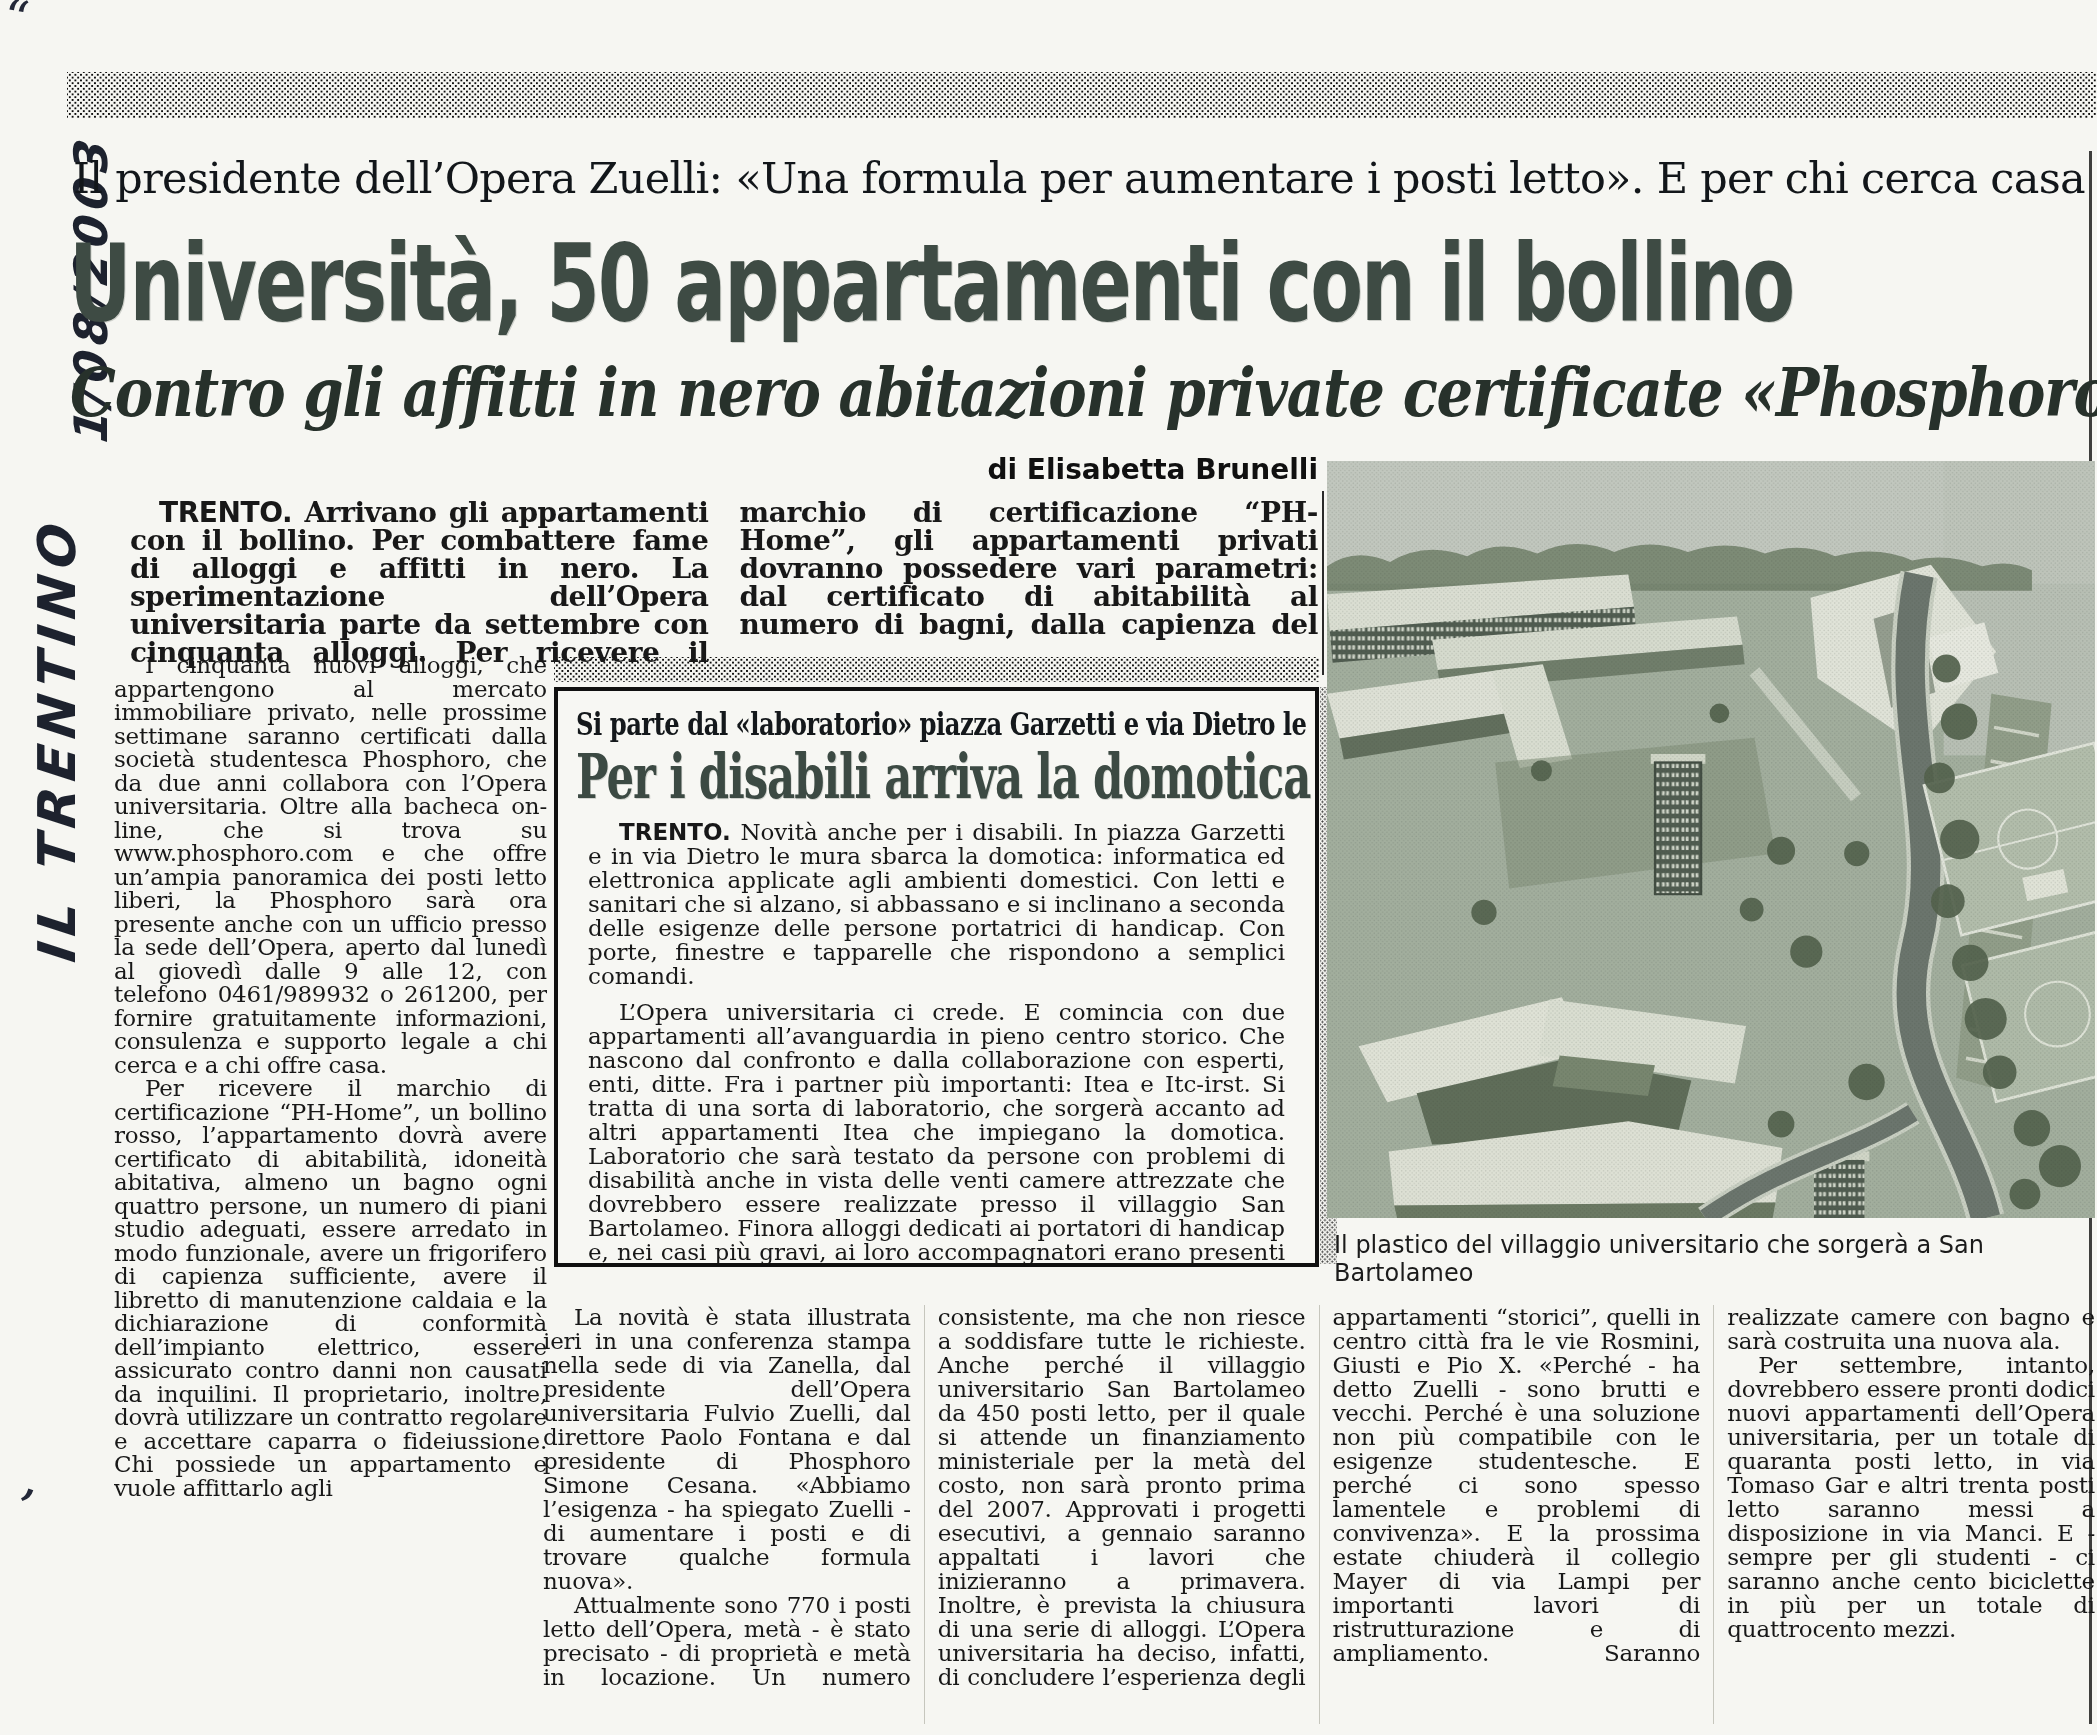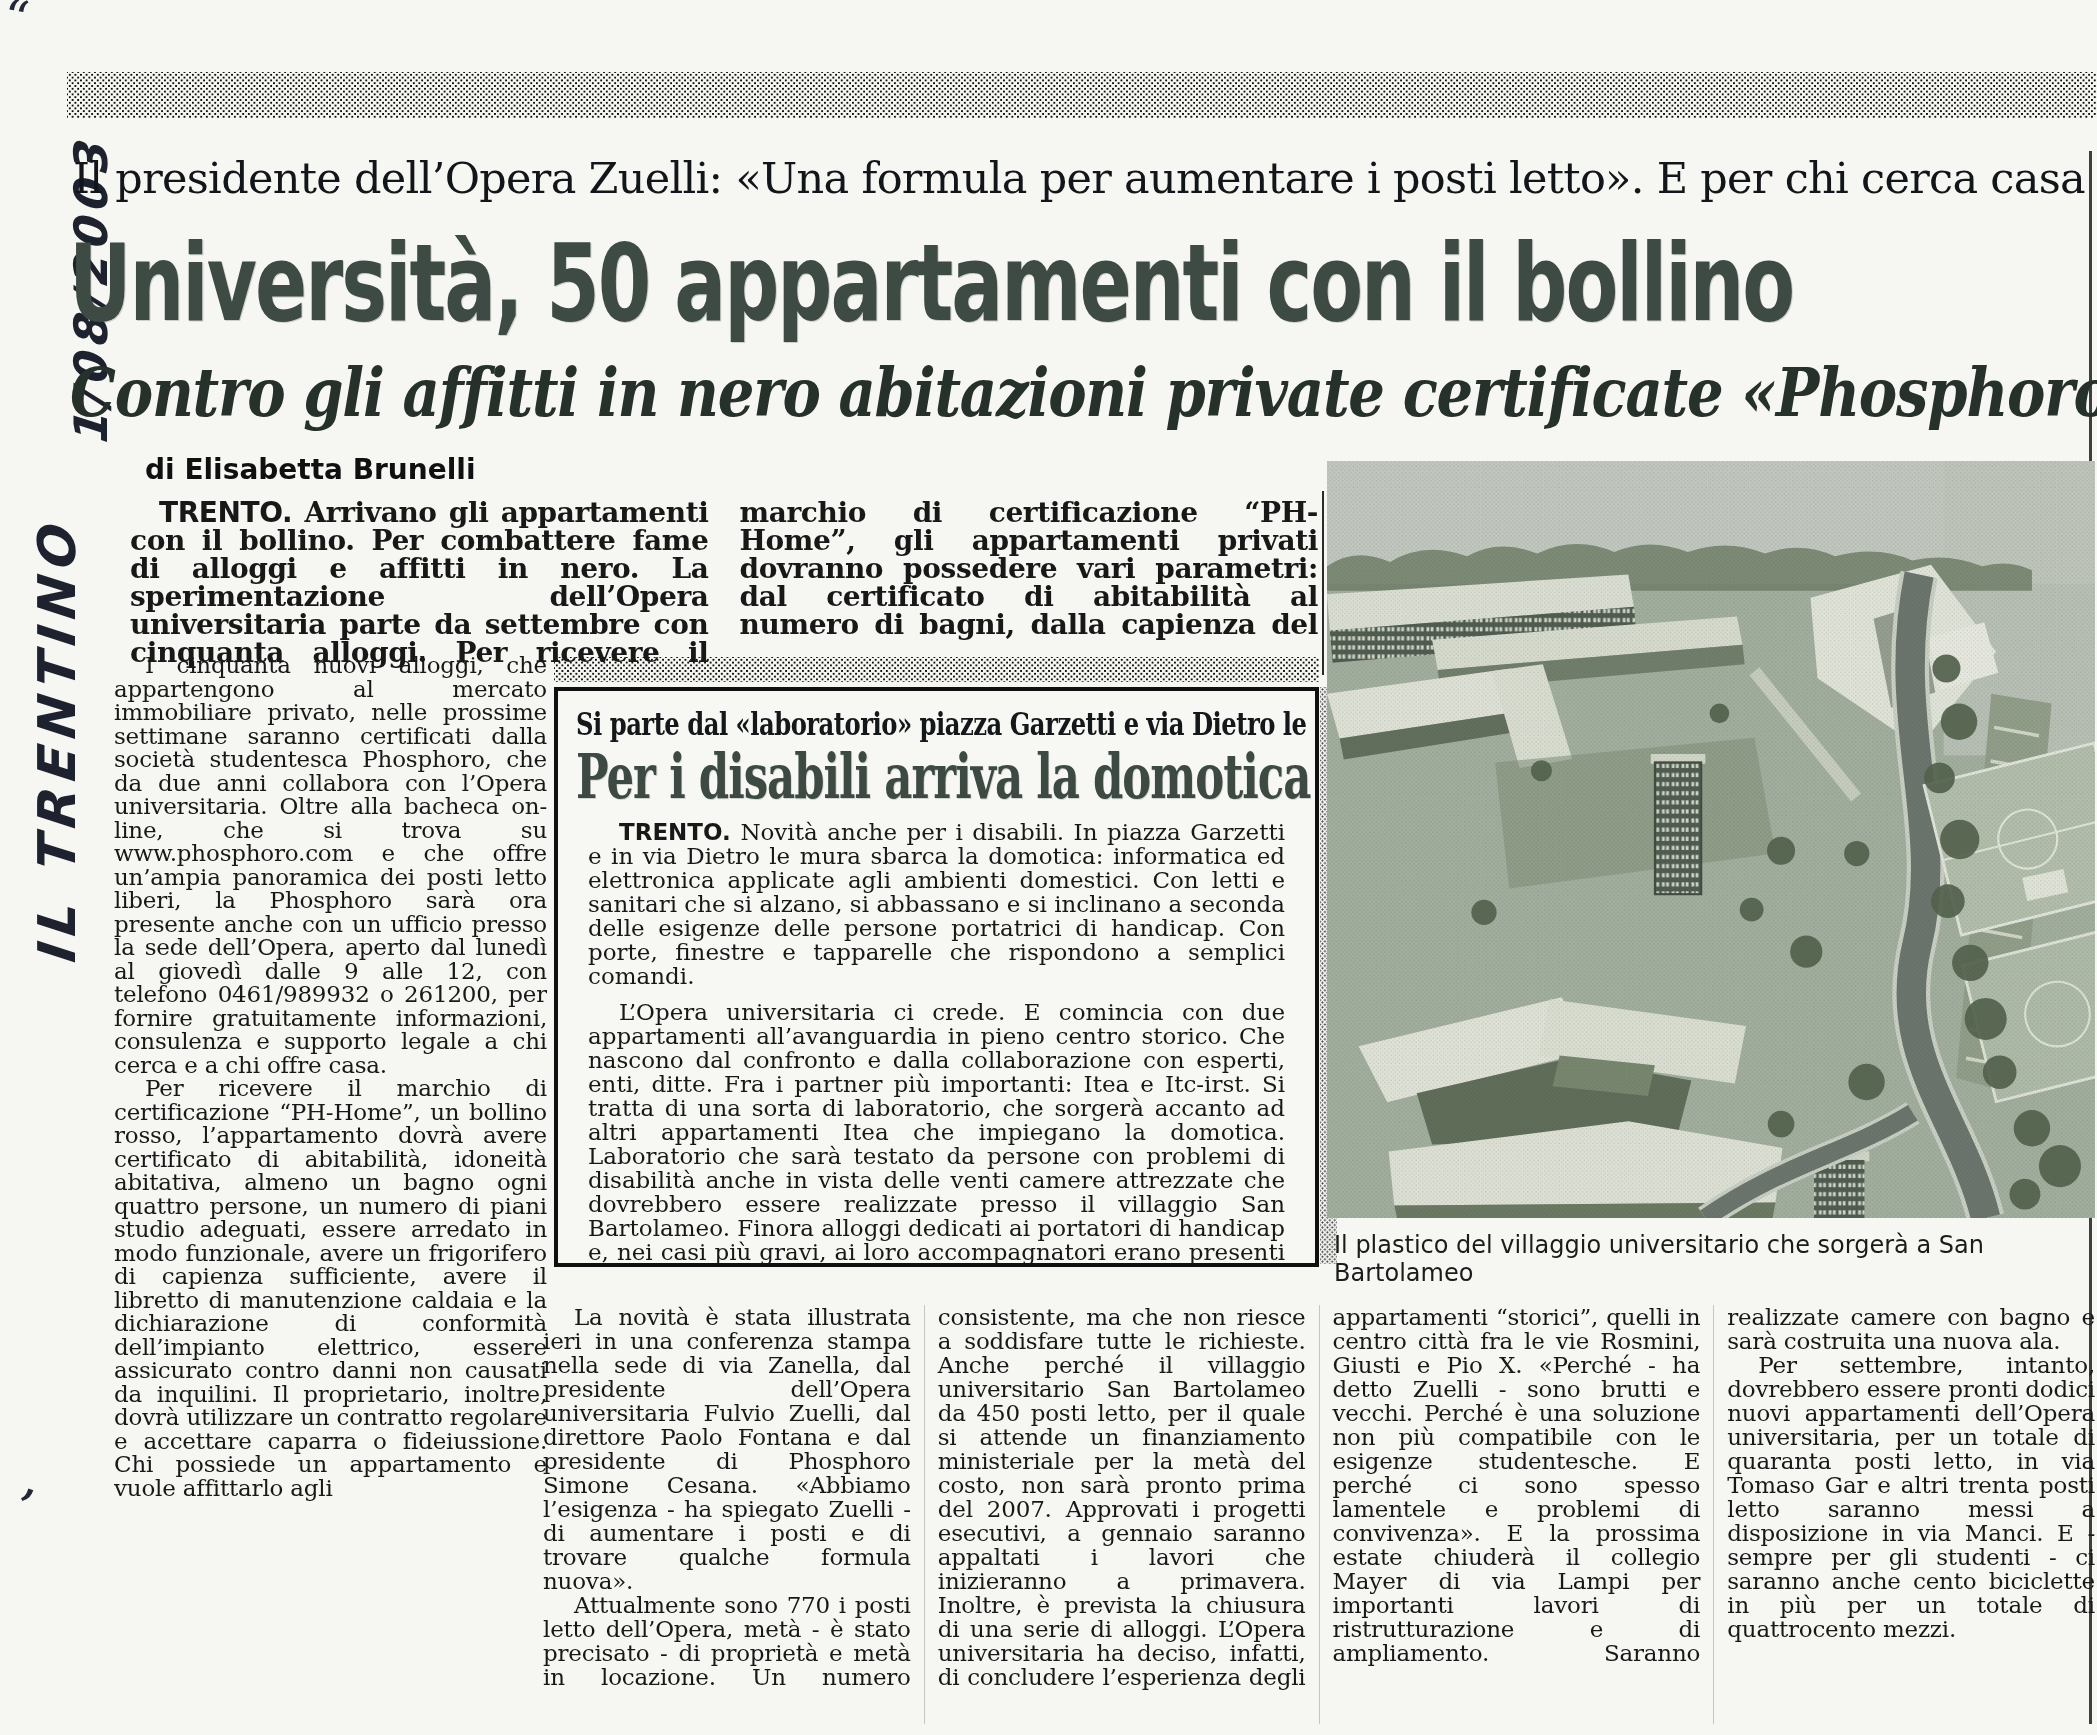--- a/index.html
+++ b/index.html
@@ -37,21 +37,21 @@
 
   .kicker{position:absolute;left:73px;top:153px;width:2018px;font-size:43px;line-height:1.2;
       letter-spacing:-0.7px;white-space:nowrap;color:#12161a;}
   .headline{position:absolute;left:69px;top:230px;margin:0;white-space:nowrap;
       font-family:"DejaVu Sans","Liberation Sans",sans-serif;font-weight:bold;
       font-size:107px;line-height:1;letter-spacing:-2.8px;color:#3e4b44;
       transform:scaleX(.72);transform-origin:0 0;text-shadow:1.4px 1.4px 0 #2b352f33;}
   .subheadline{position:absolute;left:70px;top:356px;margin:0;white-space:nowrap;
       font-style:italic;font-weight:bold;font-size:67px;line-height:1.1;letter-spacing:-1.4px;
       color:#27312b;transform:scaleX(.86);transform-origin:0 0;}
-  .byline{position:absolute;left:145px;top:453px;width:1188px;text-align:left;
+  .byline{position:absolute;left:130px;top:453px;width:1188px;text-align:right;
       font-family:"DejaVu Sans","Liberation Sans",sans-serif;font-weight:bold;font-size:28px;color:#101010;}
 
   .lede{position:absolute;left:130px;top:499px;width:1188px;height:181px;overflow:hidden;
       column-count:2;column-gap:31px;font-weight:bold;font-size:28px;line-height:28px;
       text-align:justify;letter-spacing:-0.4px;}
   .lede p{margin:0;text-indent:29px;}
   .dl{font-family:"DejaVu Sans","Liberation Sans",sans-serif;font-weight:bold;}
 
   .col-left{position:absolute;left:114px;top:654px;width:433px;height:1067px;overflow:hidden;
       font-size:23px;line-height:23.5px;text-align:justify;letter-spacing:-0.2px;hyphens:auto;}

